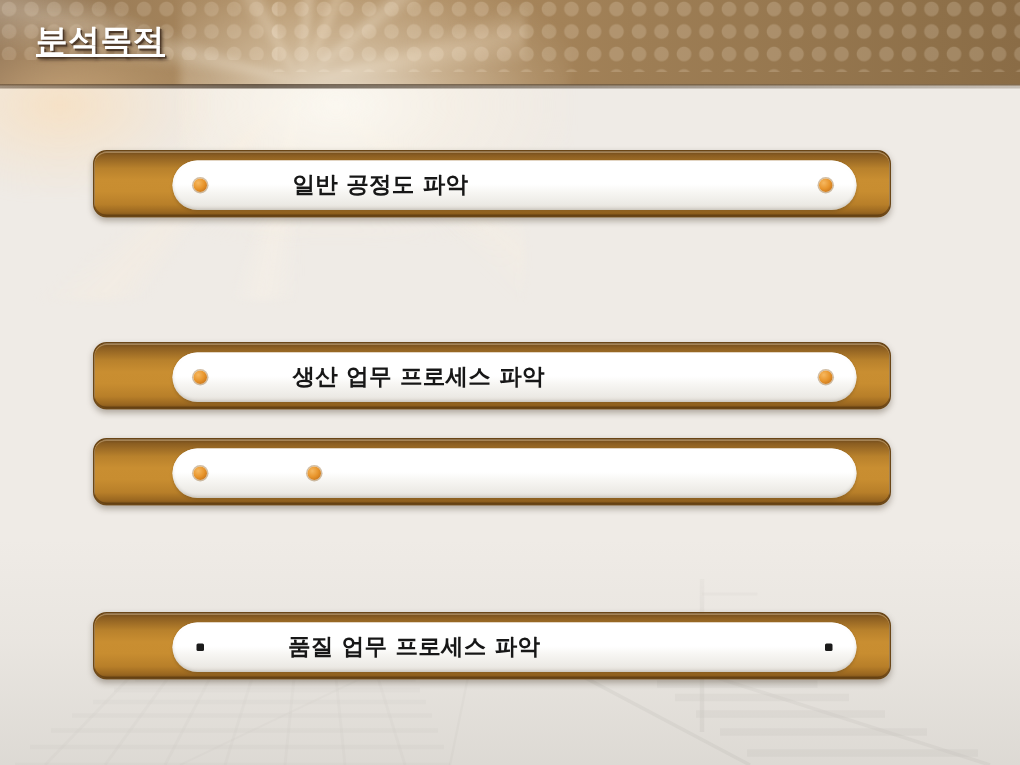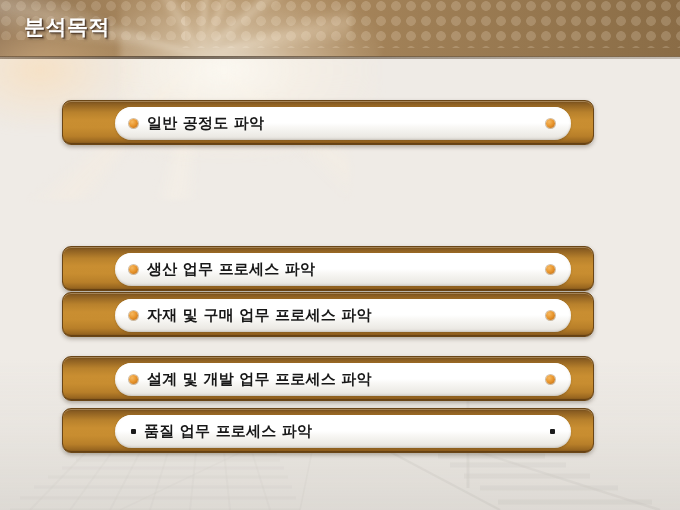--- a/index.html
+++ b/index.html
@@ -173,20 +173,21 @@
     top: 13px;
     font-size: 21px;
     font-weight: 700;
     color: #ffffff;
     letter-spacing: 0.5px;
     text-shadow:
       1px 1px 0 rgba(70,50,35,0.85),
       2px 2px 2px rgba(60,42,28,0.55),
       0 0 5px rgba(90,65,45,0.35);
     white-space: nowrap;
+    text-decoration: underline;
   }
 
   
   .bars {
     position: absolute;
     left: 0;
     top: 0;
     width: 680px;
     height: 510px;
   }
@@ -228,20 +229,21 @@
       #eceae5 88%,
       #e3e0da 100%);
     box-shadow:
       inset 0 1px 1px rgba(255,255,255,0.95),
       inset 0 -1px 2px rgba(150,140,125,0.35),
       0 1px 2px rgba(70,50,30,0.28);
     display: flex;
     align-items: center;
     box-sizing: border-box;
     padding: 0 16px 0 14px;
+    gap: 48px;
   }
 
   .bullet {
     flex: 0 0 auto;
     width: 9px;
     height: 9px;
     border-radius: 50%;
     background: radial-gradient(circle at 35% 32%,
       #f6b860 0%,
       #e8952c 48%,
@@ -369,43 +371,35 @@
 
     <div class="bar" style="top:100px">
       <div class="bar-inner">
         <span class="bullet"></span>
         <span class="bar-label">일반 공정도 파악</span>
         <span class="bullet-right"></span>
       </div>
     </div>
 
 
-    <div class="bar" style="top:246px">
+    <div class="bar" style="top:228px">
       <div class="bar-inner">
         <span class="bullet"></span>
         <span class="bar-label">생산 업무 프로세스 파악</span>
         <span class="bullet-right"></span>
       </div>
     </div>
 
     <div class="bar" style="top:292px">
       <div class="bar-inner">
         <span class="bullet"></span>
-        <span class="bar-label">자재 및 구매 업무 프로세스 파악</span>
         <span class="bullet-right"></span>
       </div>
     </div>
 
-    <div class="bar" style="top:356px">
-      <div class="bar-inner">
-        <span class="bullet"></span>
-        <span class="bar-label">설계 및 개발 업무 프로세스 파악</span>
-        <span class="bullet-right"></span>
-      </div>
-    </div>
 
     <div class="bar" style="top:408px">
       <div class="bar-inner">
         <span class="bullet square"></span>
         <span class="bar-label">품질 업무 프로세스 파악</span>
         <span class="bullet-right square"></span>
       </div>
     </div>
 
   </div>

